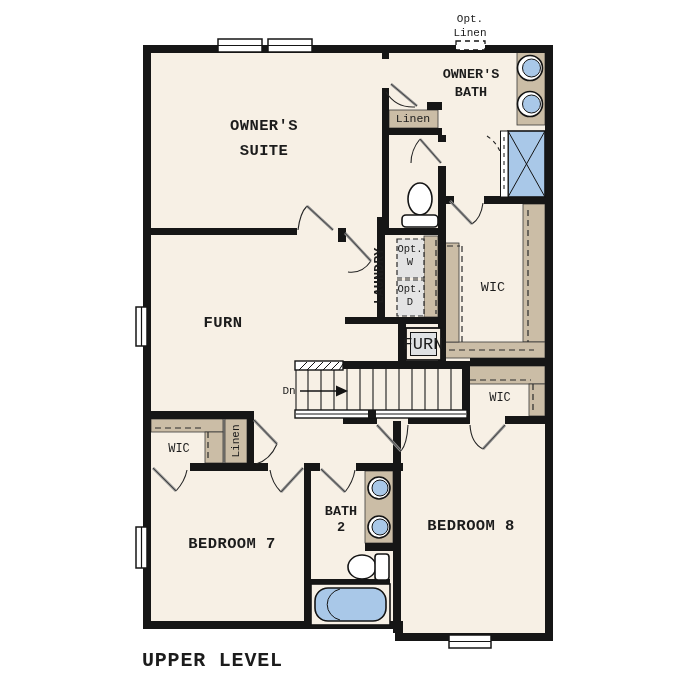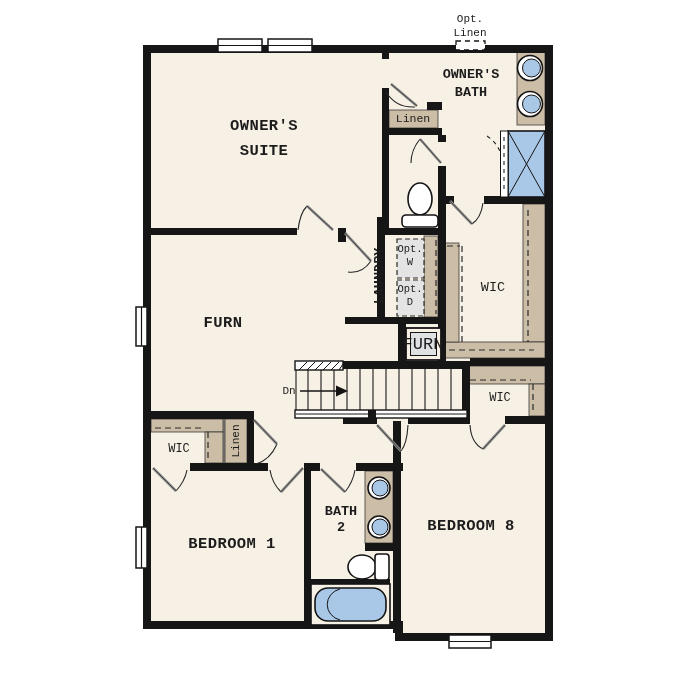--- a/index.html
+++ b/index.html
@@ -260,17 +260,18 @@
   <div class="lbl s10" style="left:410px;top:262px">W</div>
   <div class="lbl s10" style="left:410px;top:289px">Opt.</div>
   <div class="lbl s10" style="left:410px;top:302px">D</div>
   <div class="lbl s13" style="left:493px;top:288px">WIC</div>
   <div class="lbl s125" style="left:423px;top:344px">FURN</div>
   <div class="lbl s15 b" style="left:223px;top:324px">FURN</div>
   <div class="lbl s11" style="left:289px;top:391px">Dn</div>
   <div class="lbl s12" style="left:500px;top:398px">WIC</div>
   <div class="lbl s12" style="left:179px;top:449px">WIC</div>
   <div class="lbl v s11" style="left:236px;top:441px">Linen</div>
-  <div class="lbl s15 b" style="left:232px;top:545px">BEDROOM 1</div>
+  <div class="lbl s15 b" style="left:232px;top:545px">BEDROOM 7</div>
   <div class="lbl s13 b" style="left:341px;top:512px">BATH</div>
   <div class="lbl s13 b" style="left:341px;top:528px">2</div>
   <div class="lbl s15 b" style="left:471px;top:527px">BEDROOM 8</div>
+  <div class="title" style="left:142px;top:649px">UPPER LEVEL</div>
 </div>
 
 </body></html>

